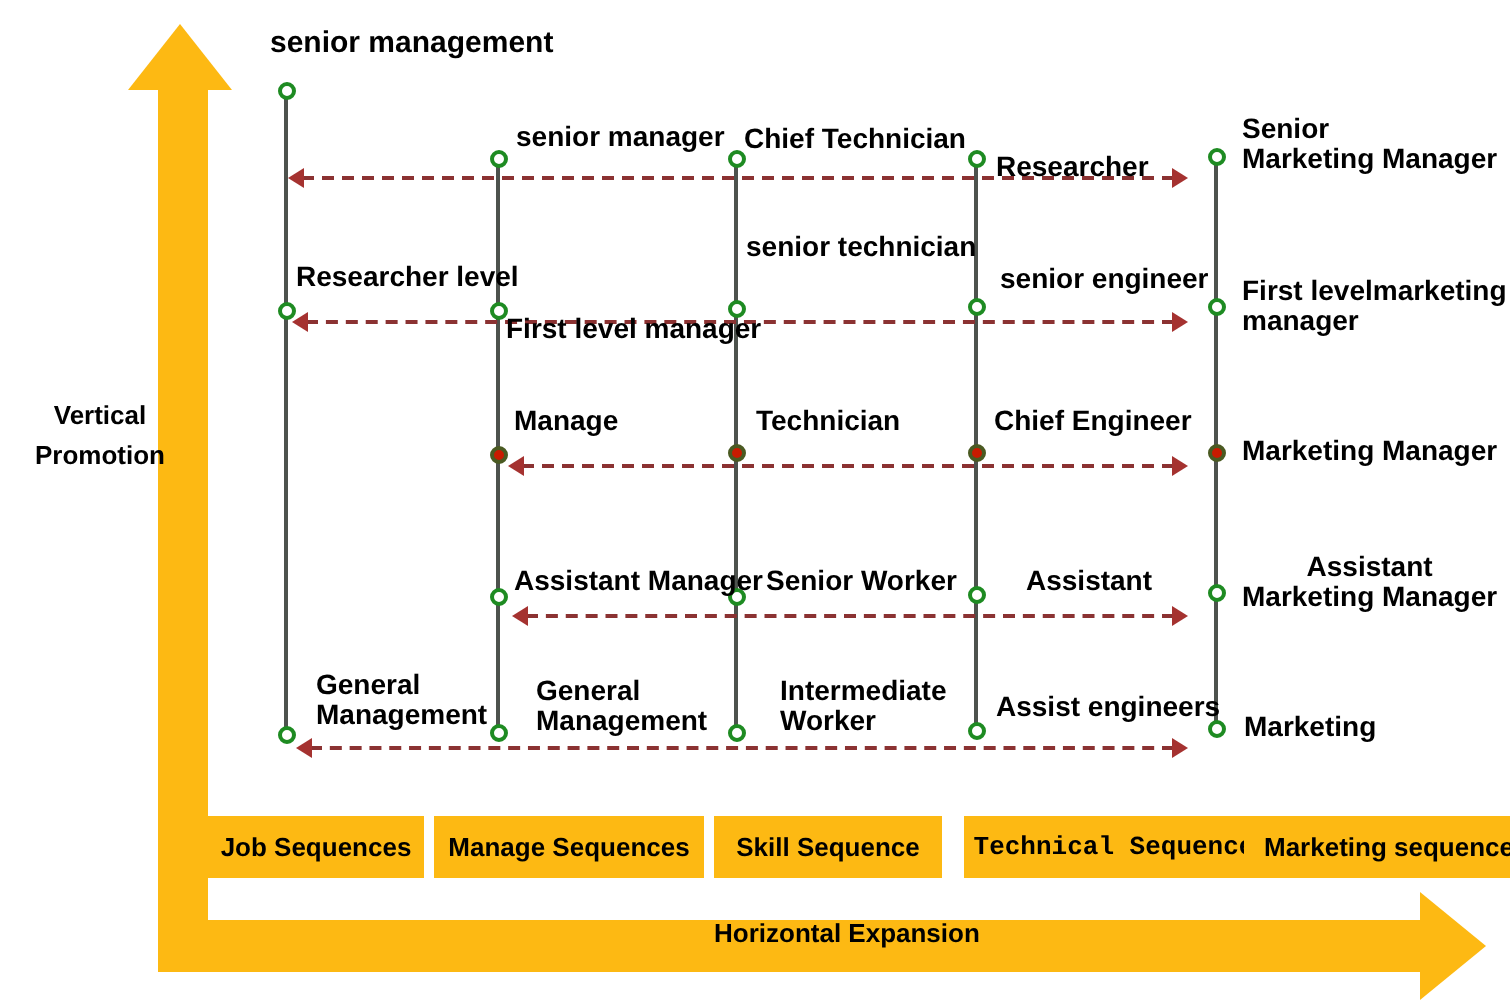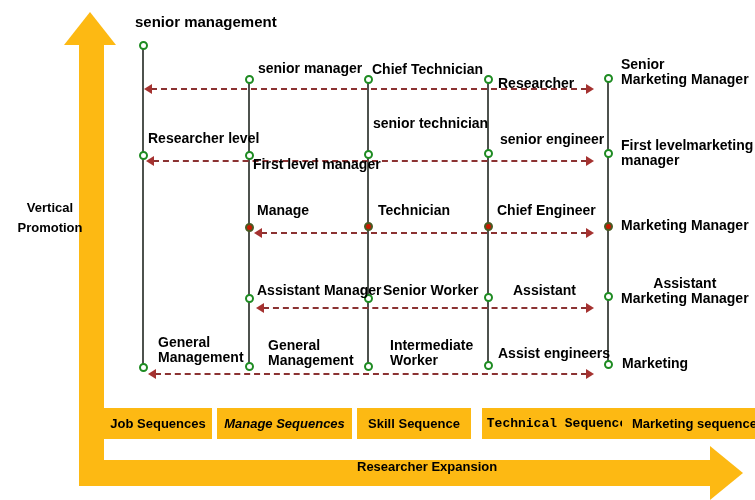--- a/index.html
+++ b/index.html
@@ -60,21 +60,21 @@
 <body style="--orange: #FDB913; --dash: #8B3232; --head: #A53230; --green: #1E8B22; --redfill: #C91A00; --redring: #4A5A22; --line: #4D524D;">
 
 <div class="abs v-head" style="left:64px;top:12px;"></div>
 <div class="abs v-shaft" style="left:79px;top:44px;width:25px;height:442px;"></div>
 
 <div class="abs h-shaft" style="left:79px;top:460px;width:631px;height:26px;"></div>
 <div class="abs h-head" style="left:710px;top:446px;"></div>
 
 <div class="abs axis-label" style="left:14px;top:198px;width:72px;text-align:center;">Vertical
 Promotion</div>
-<div class="abs h-axis-label" style="left:357px;top:459px;">Researcher Expansion</div>
+<div class="abs h-axis-label" style="left:357px;top:459px;">Horizontal Expansion</div>
 
 <div class="abs title" style="left:135px;top:13px;">senior management</div>
 
 <div id="layer">
     <div class="abs col-line" style="left: 142px; top: 45px; height: 322px;"></div>
     <div class="abs col-line" style="left: 248px; top: 79px; height: 287px;"></div>
     <div class="abs col-line" style="left: 367px; top: 79px; height: 287px;"></div>
     <div class="abs col-line" style="left: 487px; top: 79px; height: 286px;"></div>
     <div class="abs col-line" style="left: 607px; top: 78px; height: 286px;"></div>
     <div class="abs dash-line" style="left: 151px; top: 88px; width: 436px;"></div>
@@ -137,17 +137,17 @@
 Marketing Manager</div>
     <div class="abs role-label" style="left: 158px; top: 335px;">General
 Management</div>
     <div class="abs role-label" style="left: 268px; top: 338px;">General
 Management</div>
     <div class="abs role-label" style="left: 390px; top: 338px;">Intermediate
 Worker</div>
     <div class="abs role-label" style="left: 498px; top: 346px;">Assist engineers</div>
     <div class="abs role-label" style="left: 622px; top: 356px;">Marketing</div>
     <div class="abs seq-box" style="left: 104px; width: 108px;">Job Sequences</div>
-    <div class="abs seq-box" style="left: 217px; width: 135px; font-style: italic;">Manage Sequences</div>
+    <div class="abs seq-box" style="left: 217px; width: 135px;">Manage Sequences</div>
     <div class="abs seq-box" style="left: 357px; width: 114px;">Skill Sequence</div>
     <div class="abs seq-box" style="left: 482px; width: 150px; font-family: Liberation Mono, monospace;">Technical Sequence</div>
     <div class="abs seq-box" style="left: 622px; width: 145px; text-align: right;">Marketing sequence</div>
   </div>
 
 </body></html>

